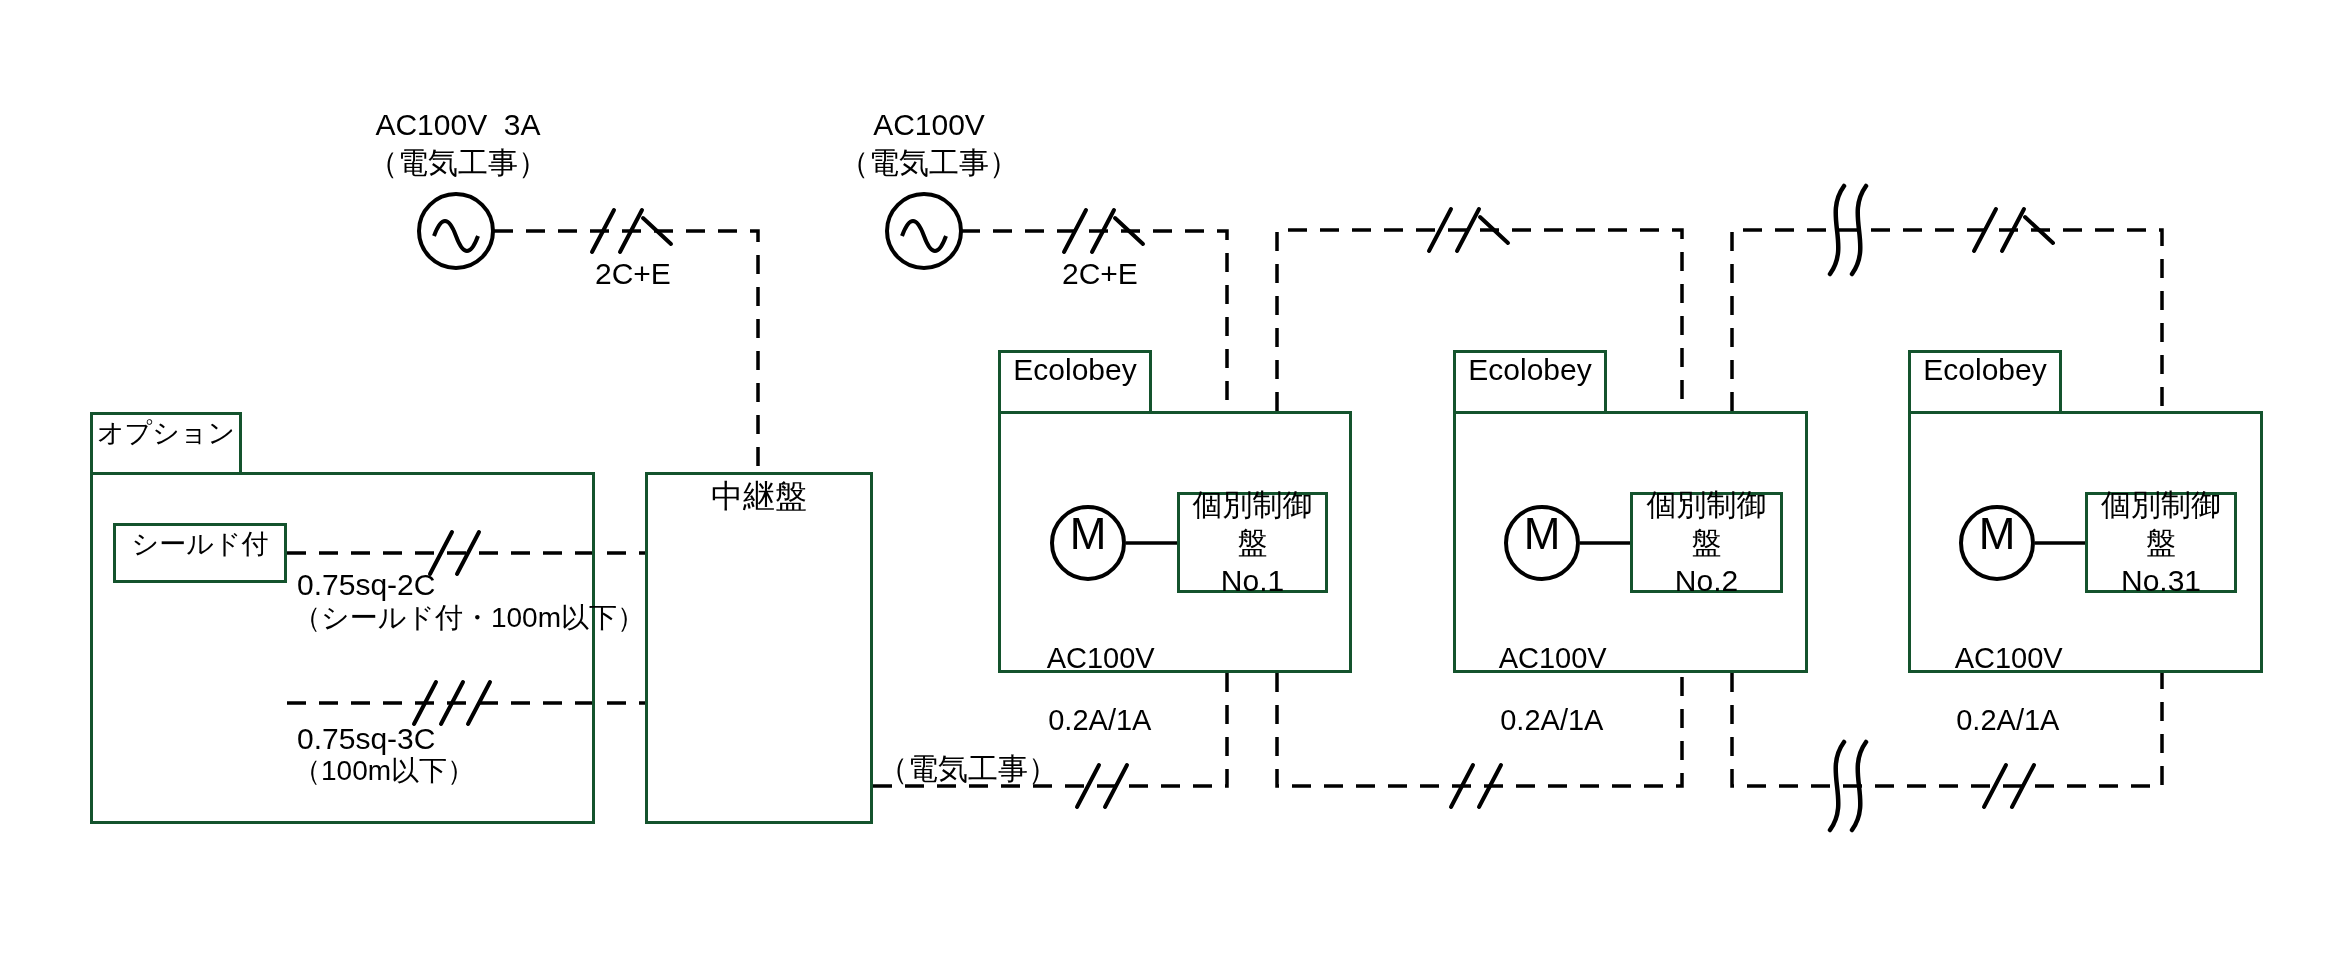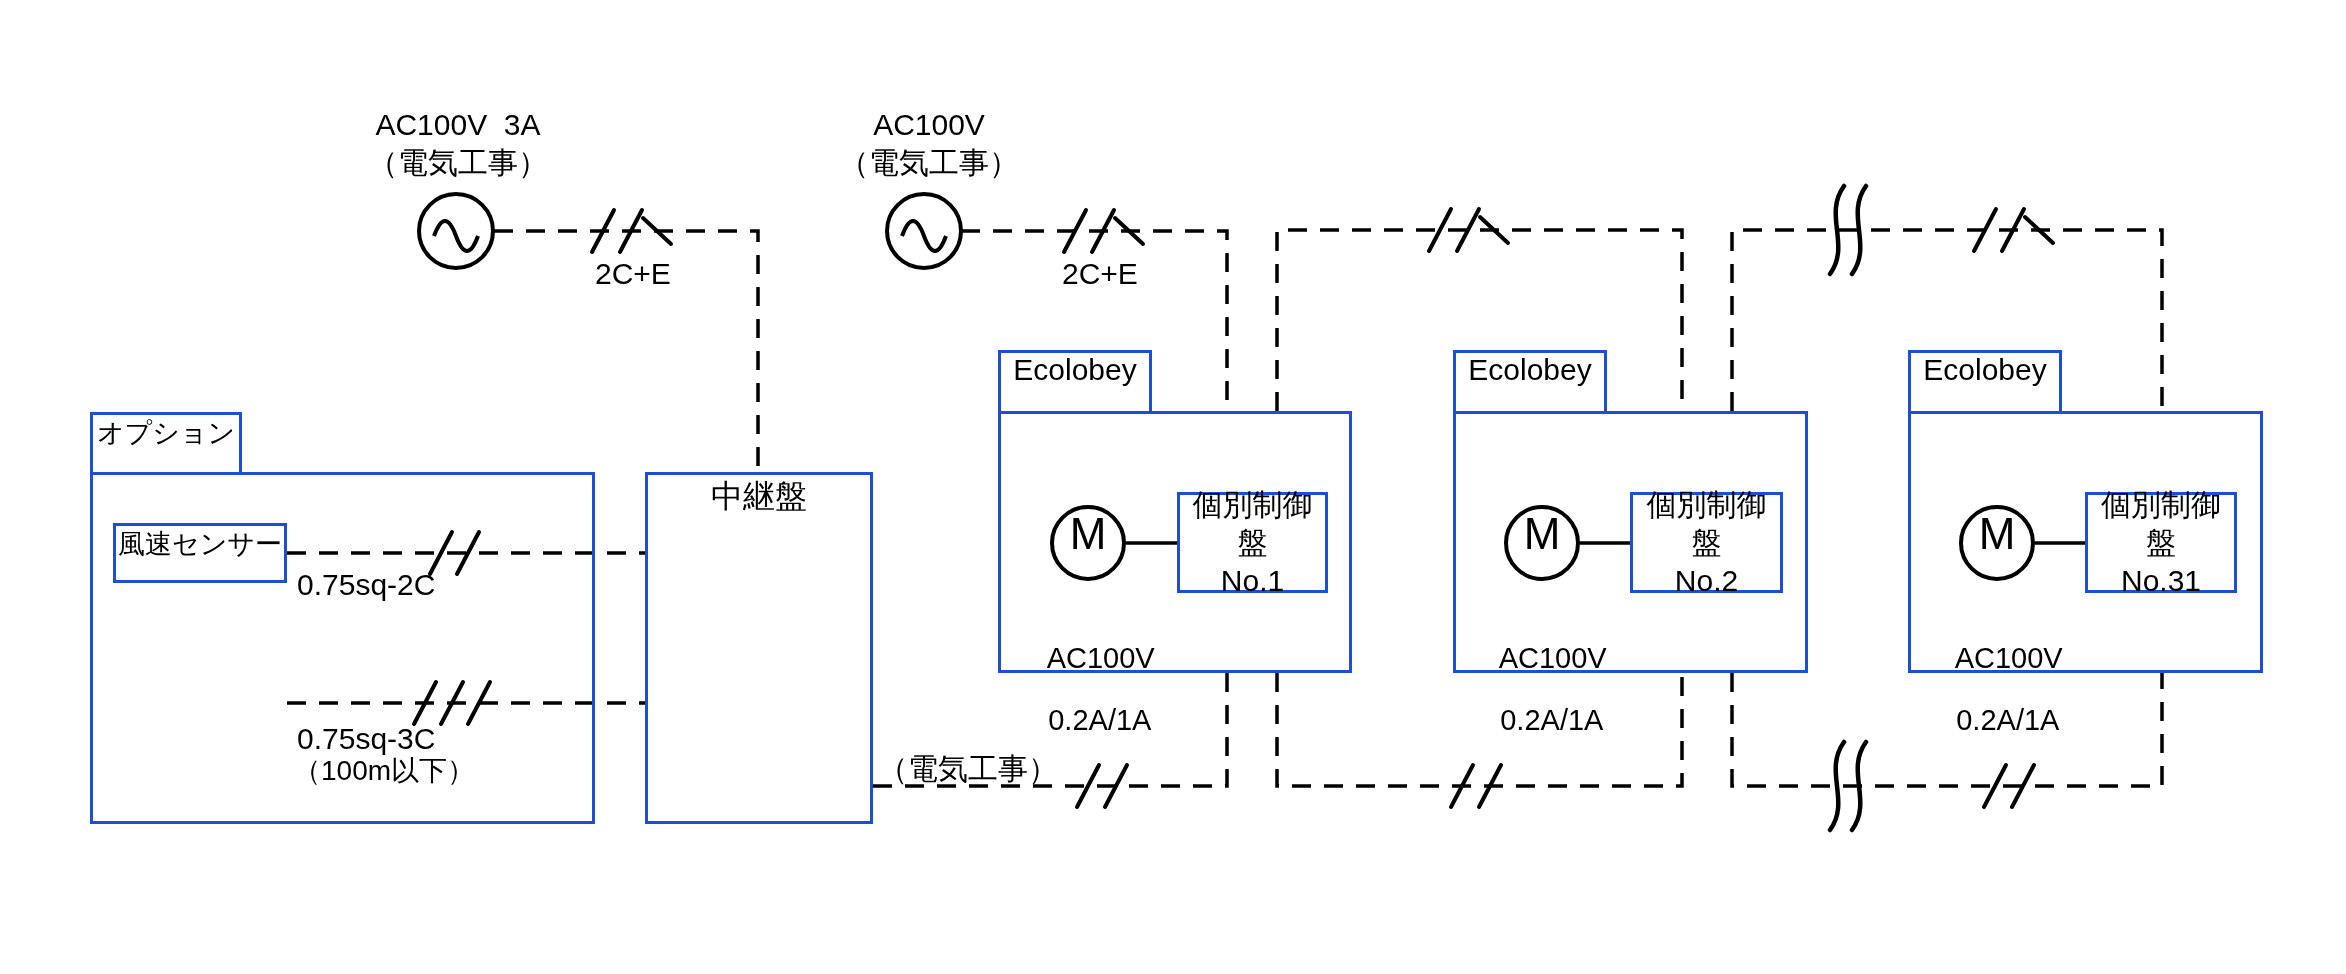--- a/index.html
+++ b/index.html
@@ -7,21 +7,21 @@
     position:relative;
     width:2346px;height:974px;
     background:#ffffff;
     font-family:"Liberation Sans","DejaVu Sans",sans-serif;
     color:#000;
     overflow:hidden;
   }
   .wiring{position:absolute;left:0;top:0;width:2346px;height:974px;}
   .box{
     position:absolute;
-    border:3px solid #1d4ed8;
+    border:3px solid #14532d;
     box-sizing:border-box;
     background:transparent;
   }
   .fillbox{background:#ffffff;}
   .center{display:flex;justify-content:center;text-align:center;}
   .lbl{position:absolute;white-space:pre;line-height:1.25;}
   .two-line{line-height:38px;}
   .mcircle{
     position:absolute;width:76px;height:76px;border:4px solid #000;border-radius:50%;
     box-sizing:border-box;background:#fff;
@@ -132,23 +132,24 @@
     <span>（電気工事）</span>
   </div>
   <div class="lbl" style="left:1062px;top:255px;width:70px;text-align:center;font-size:30px;">2C+E</div>
 
   <div class="box fillbox center tab" style="left:90px;top:412px;width:152px;height:63px;font-size:27px;">
     <span>オプション</span>
   </div>
   <div class="box" style="left:90px;top:472px;width:505px;height:352px;"></div>
 
   <div class="box fillbox center" style="left:113px;top:523px;width:174px;height:60px;font-size:27px;">
-    <span>風速センサー</span>
+    <span>シールド付</span>
   </div>
   <div class="lbl" style="left:297px;top:566px;font-size:30px;">0.75sq-2C</div>
+  <div class="lbl" style="left:293px;top:600px;font-size:28px;">（シールド付・100m以下）</div>
 
   <div class="lbl" style="left:297px;top:720px;font-size:30px;text-align:right;">0.75sq-3C</div>
   <div class="lbl" style="left:293px;top:753px;font-size:28px;">（100m以下）</div>
 
   <div class="box center" style="left:645px;top:472px;width:228px;height:352px;font-size:32px;">
     <span>中継盤</span>
   </div>
 
   <div class="lbl" style="left:878px;top:750px;font-size:30px;">（電気工事）</div>
 

